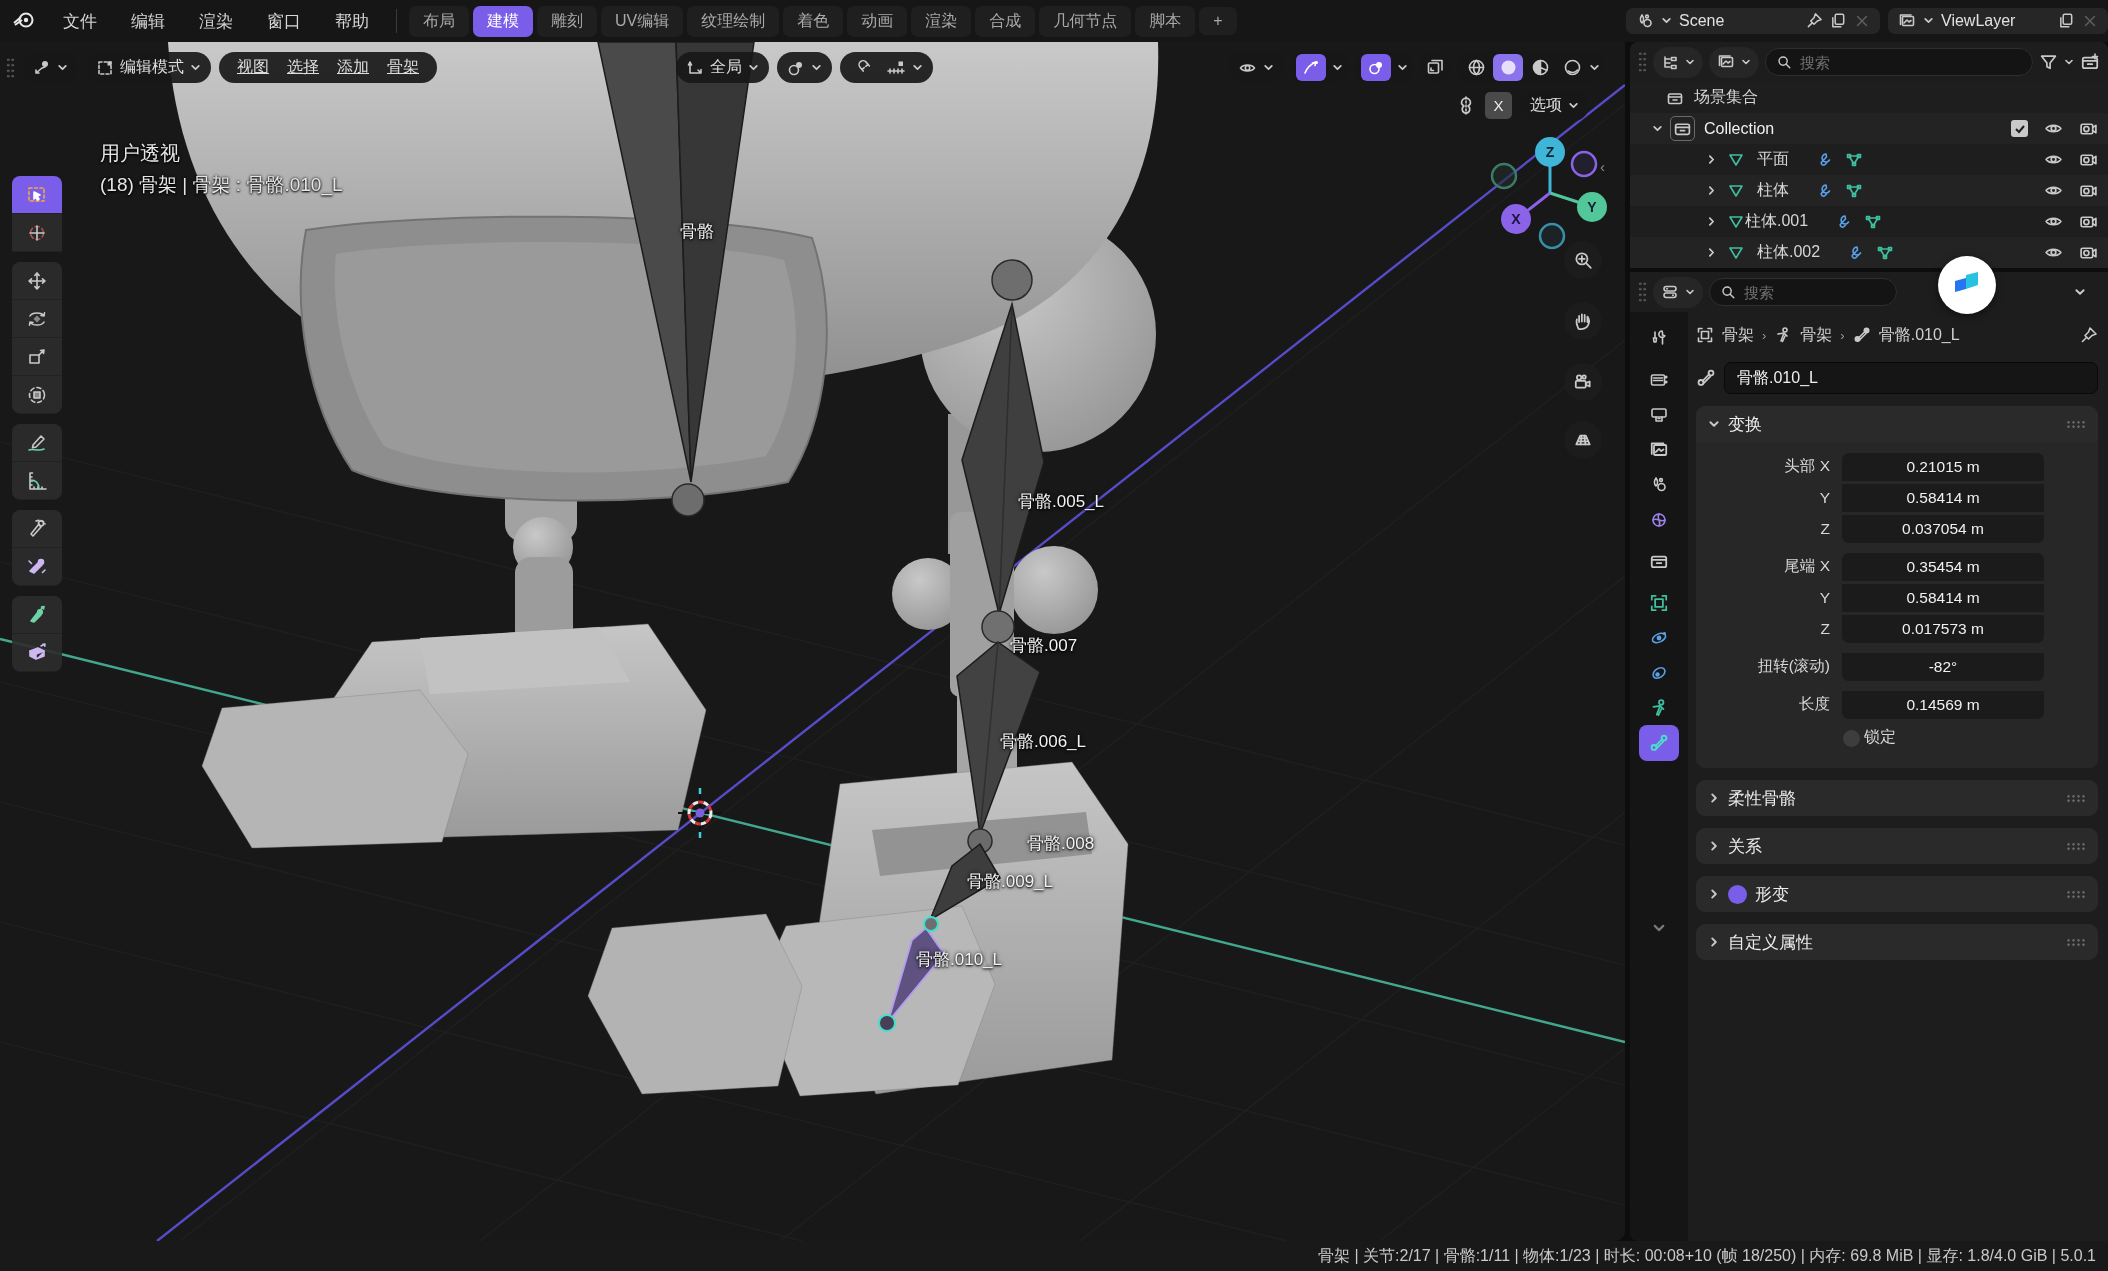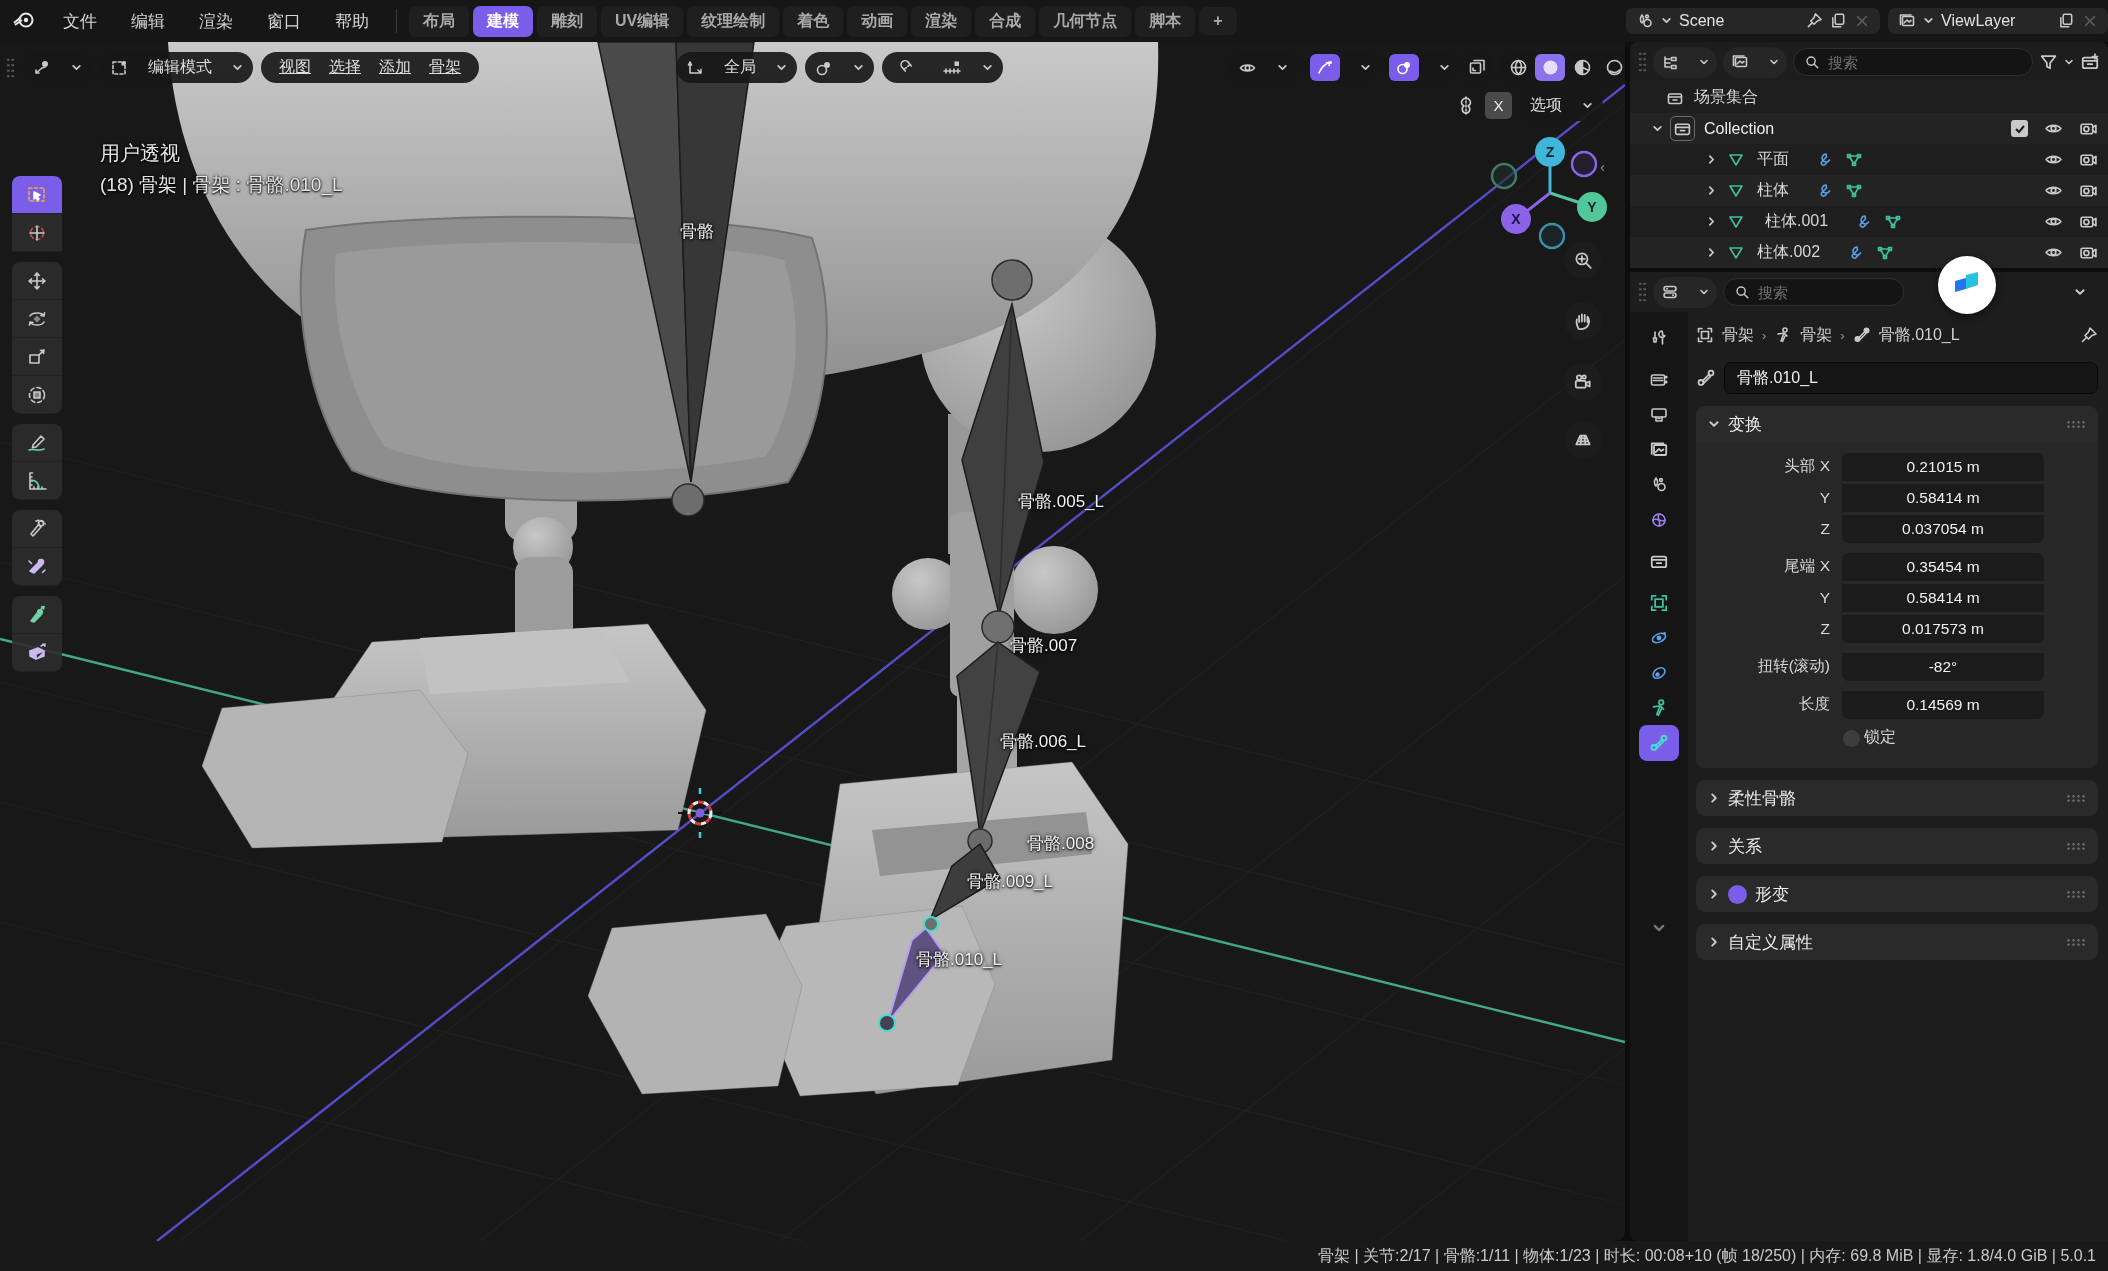--- a/index.html
+++ b/index.html
@@ -5,28 +5,28 @@
   * { margin:0; padding:0; box-sizing:border-box; }
   html,body { width:2108px; height:1271px; background:#0d0d0d; font-family:"Liberation Sans","DejaVu Sans",sans-serif; overflow:hidden; }
   .abs { position:absolute; }
   .ic { display:inline-block; vertical-align:middle; flex:none; }
   svg.ic { stroke:#c9c9c9; fill:none; stroke-width:1.6; stroke-linecap:round; stroke-linejoin:round; }
 
   
   #topbar { left:0; top:0; width:2108px; height:42px; background:#161616; display:flex; align-items:center; color:#d6d6d6; font-size:17px; }
   .menu-item { padding:0 17px; height:42px; display:flex; align-items:center; cursor:default; }
   .tb-sep { width:1px; height:24px; background:#3a3a3a; margin:0 10px; }
-  .ws-tab { padding:5px 14px; margin:0 2px; border-radius:7px; background:#1f1f1f; color:#a9a9a9; font-size:16px;font-weight:bold; }
+  .ws-tab { padding:5px 14px; margin:0 2px; border-radius:7px; background:#1f1f1f; color:#a9a9a9; font-size:16px; }
   .ws-tab.active { background:#7a5de8; color:#fff; }
   .id-widget { display:flex; align-items:center; gap:7px; background:#262626; border-radius:7px; padding:4px 10px; margin-left:8px; color:#e2e2e2; font-size:16px; }
   .dim { opacity:.35; }
 
   
   #viewport { left:0; top:42px; width:1625px; height:1199px; background:#181818; overflow:hidden; border-radius:0 0 10px 0; }
-  .pill { display:flex; align-items:center; gap:20px; background:rgba(24,24,24,.92); border-radius:16px; padding:4px 10px; color:#dedede; font-size:16px; height:31px; }
+  .pill { display:flex; align-items:center; gap:6px; background:rgba(24,24,24,.92); border-radius:16px; padding:4px 10px; color:#dedede; font-size:16px; height:31px; }
   .pill .seg { padding:1px 8px; border-radius:5px;text-decoration:underline; }
   .tgl { width:30px; height:27px; border-radius:6px; display:flex; align-items:center; justify-content:center; }
   .tgl.on { background:#7a5de8; }
   .vp-label { position:absolute; color:#e6e6e6; text-shadow:0 1px 2px #000,0 0 3px #000; }
   .bone-label { position:absolute; color:#f2f2f2; font-size:17px; text-shadow:0 1px 2px #000,0 0 4px #000; white-space:nowrap; }
   #toolbar { left:12px; top:134px; width:50px; display:flex; flex-direction:column; gap:0; }
   .tool-btn { width:50px; height:38px; background:#2c2c2ce6; display:flex; align-items:center; justify-content:center; border-bottom:1px solid #222; }
   .tool-btn:first-child { border-radius:8px 8px 0 0; }
   .tool-grp { margin-top:10px; }
   .tool-btn.active { background:#7a5de8; }
@@ -713,21 +713,21 @@
         </svg>
     </span>
   </div>
   <div class="ol-row">
     <svg class="ic" width="11" height="11" style="margin-left:76px">
         <use href="#i-chevr"></use>
       </svg>
     <svg class="ic" width="18" height="18" style="margin-left:10px;stroke:#3fbf9f">
         <use href="#i-mesh"></use>
       </svg>
-    <span style="margin-left:20px">柱体.001</span>
+    <span style="margin-left:0">柱体.001</span>
     <svg class="ic" width="18" height="18" style="margin-left:26px;stroke:#5aa0e8">
         <use href="#i-wrench"></use>
       </svg>
     <svg class="ic" width="18" height="18" style="margin-left:12px;stroke:#3fbf9f">
         <use href="#i-meshdata"></use>
       </svg>
     <span class="ol-right">
       <svg class="ic" width="19" height="19">
           <use href="#i-eye"></use>
         </svg>

